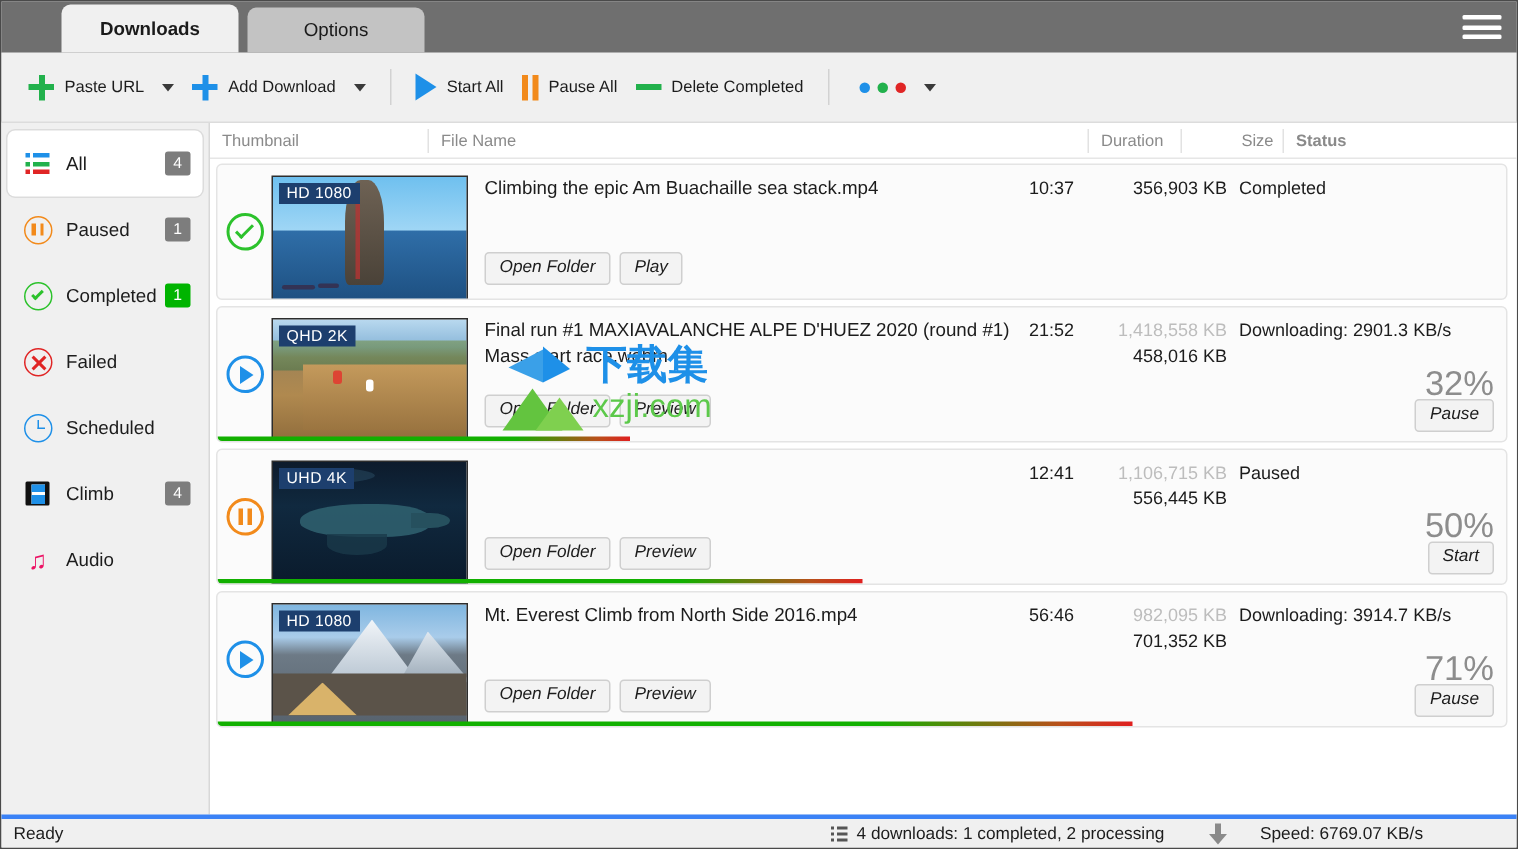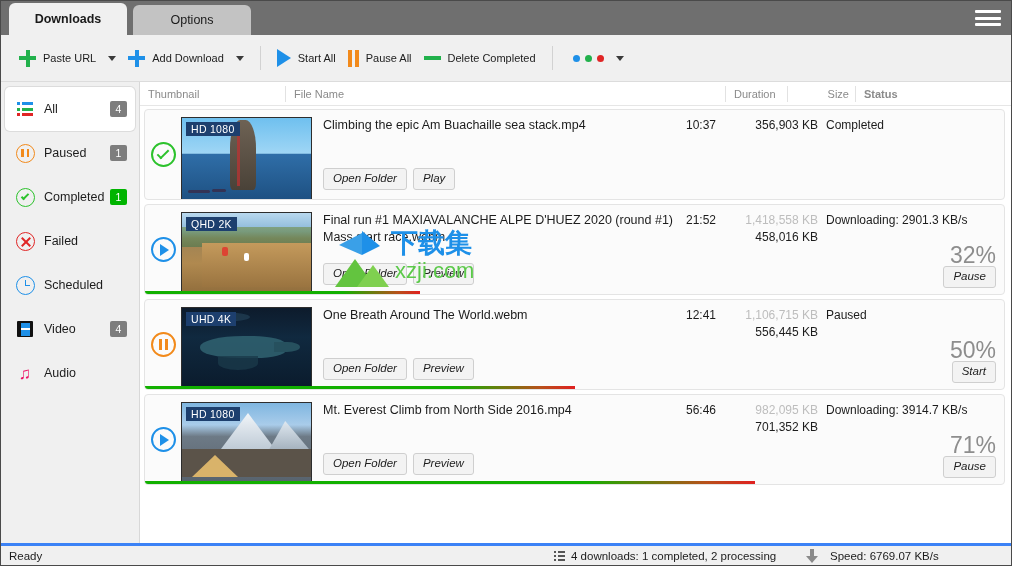--- a/index.html
+++ b/index.html
@@ -30,20 +30,21 @@
   .tab {
     height: 30px;
     min-width: 118px;
     padding: 0 22px;
     display: flex; align-items: center; justify-content: center;
     font-size: 12.5px;
     border-radius: 6px 6px 0 0;
     color: #1a1a1a;
     cursor: default;
     position: relative;
+    margin-left: 32px;
   }
   .tab.active {
     background: #f0f0f0;
     font-weight: bold;
     z-index: 3;
     height: 32px;
   }
   .tab.inactive {
     background: #c3c3c3;
     margin-left: 6px;
@@ -267,21 +268,21 @@
     height: 22px; flex: 0 0 22px;
     background: #f0f0f0;
     border-top: 3px solid #3b82f6;
     display: flex; align-items: center;
     font-size: 11.5px; color: #1c1c1c;
     padding: 0 8px;
     position: relative;
   }
   .sb-left { flex: 0 0 auto; }
   .sb-mid { position: absolute; left: 553px; display: flex; align-items: center; gap: 6px;}
-  .sb-right { position: absolute; left: 805px; display: flex; align-items: center; gap: 12px;}
+  .sb-right { position: absolute; left: 805px; display: flex; align-items: center; gap: 22px;}
   .sb-listicon { width: 11px; height: 10px; display:flex;flex-direction:column;justify-content:space-between;}
   .sb-listicon .r{display:flex;gap:1.5px;align-items:center;}
   .sb-listicon .r b{width:2px;height:2px;background:#555;display:block;}
   .sb-listicon .r u{height:2px;flex:1;background:#555;display:block;text-decoration:none;}
   .dl-arrow { width:12px;height:14px;position:relative; }
   .dl-arrow i{position:absolute;left:4px;top:0;width:4px;height:8px;background:#8a8a8a;display:block;}
   .dl-arrow s{position:absolute;left:0;top:7px;width:0;height:0;border-left:6px solid transparent;border-right:6px solid transparent;border-top:7px solid #8a8a8a;display:block;}
 
   
   .watermark {
@@ -448,21 +449,21 @@
         </span>
         <span class="side-label">Scheduled</span>
       </div>
 
       <div class="side-item">
         <span class="side-ico">
           <span class="ico-film">
               <span class="inner"></span>
             </span>
         </span>
-        <span class="side-label">Video</span>
+        <span class="side-label">Climb</span>
         <span class="badge">4</span>
       </div>
 
       <div class="side-item">
         <span class="side-ico">
           <span style="font-size:17px;color:#ec1164;line-height:17px;">♫</span>
         </span>
         <span class="side-label">Audio</span>
       </div>
     </div>
@@ -547,21 +548,20 @@
               </span>
           </div>
           <div class="thumb" style="background:linear-gradient(#0d1b2c 0%,#10293f 35%,#0a1a2b 100%);">
             <div style="position:absolute;left:18px;top:28px;width:86px;height:22px;background:#2f5f6e;border-radius:50% 40% 35% 45%;opacity:.9;"></div>
             <div style="position:absolute;left:92px;top:34px;width:26px;height:10px;background:#26505e;border-radius:0 60% 60% 0;"></div>
             <div style="position:absolute;left:36px;top:48px;width:40px;height:14px;background:#1a3a4a;border-radius:0 0 50% 50%;opacity:.8;"></div>
             <div style="position:absolute;left:8px;top:4px;width:60px;height:10px;background:#37627a;opacity:.35;border-radius:50%;"></div>
             <div class="qbadge">UHD 4K</div>
           </div>
           <div class="rowmain">
-            <div class="fname">One Breath Around The World.webm</div>
             <div class="btnrow">
               <div class="sbtn">Open Folder</div>
               <div class="sbtn">Preview</div>
             </div>
             <div class="meta">
               <div class="m-dur">12:41</div>
               <div class="m-size dim">1,106,715 KB</div>
               <div class="m-size2">556,445 KB</div>
               <div class="m-status">Paused</div>
               <div class="m-pct">50%</div>

